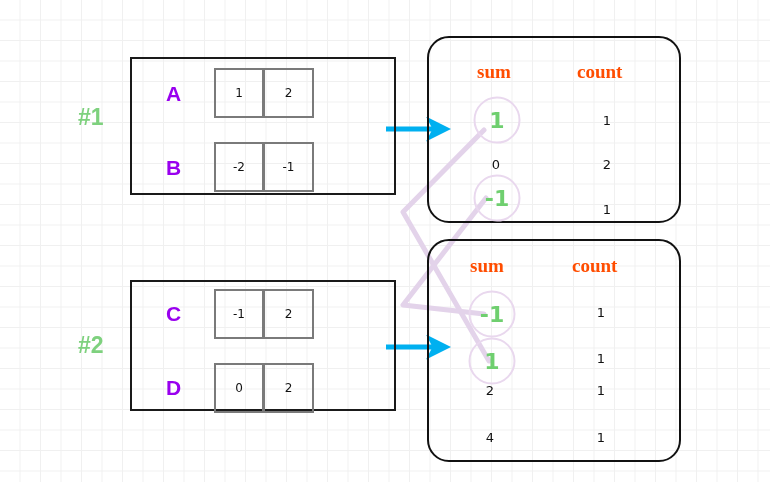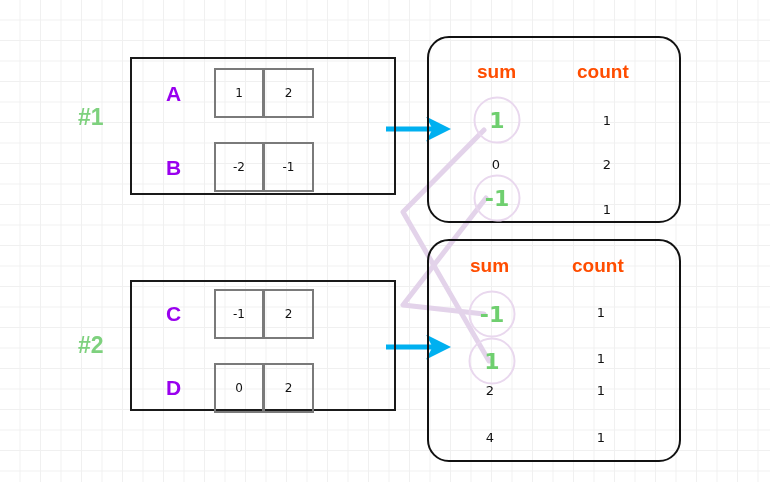--- a/index.html
+++ b/index.html
@@ -58,20 +58,21 @@
     border:2px solid #111111;
     border-radius:22px;
     box-sizing:border-box;
     background:transparent;
   }
   .col-head{
     position:absolute;
     color:#ff4d00;
     font-size:19px;
     font-weight:bold;
+    font-family:Liberation Serif, serif;
   }
   .val{
     position:absolute;
     font-size:13px;
     color:#111111;
     font-family:"DejaVu Sans", sans-serif;
     text-align:center;
     transform:translate(-50%,-50%);
     white-space:nowrap;
   }

